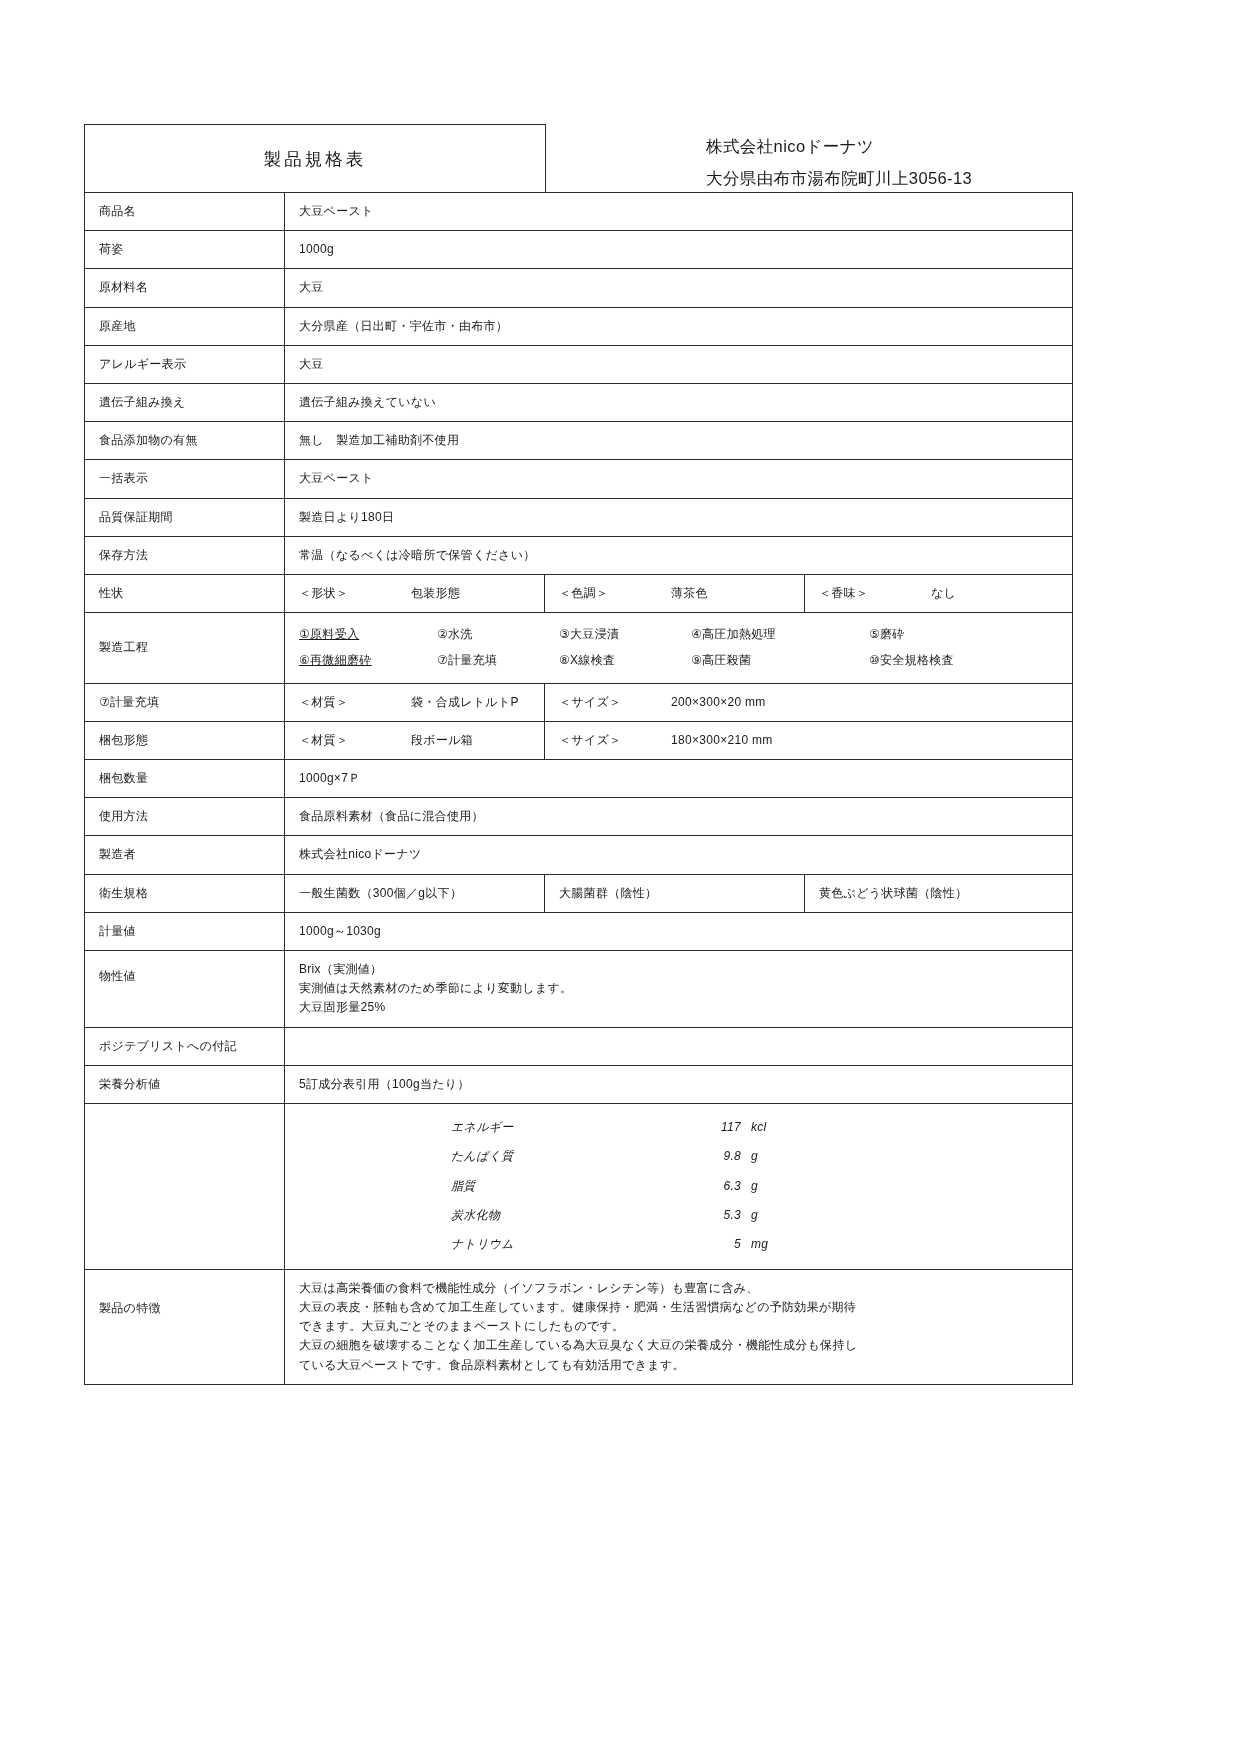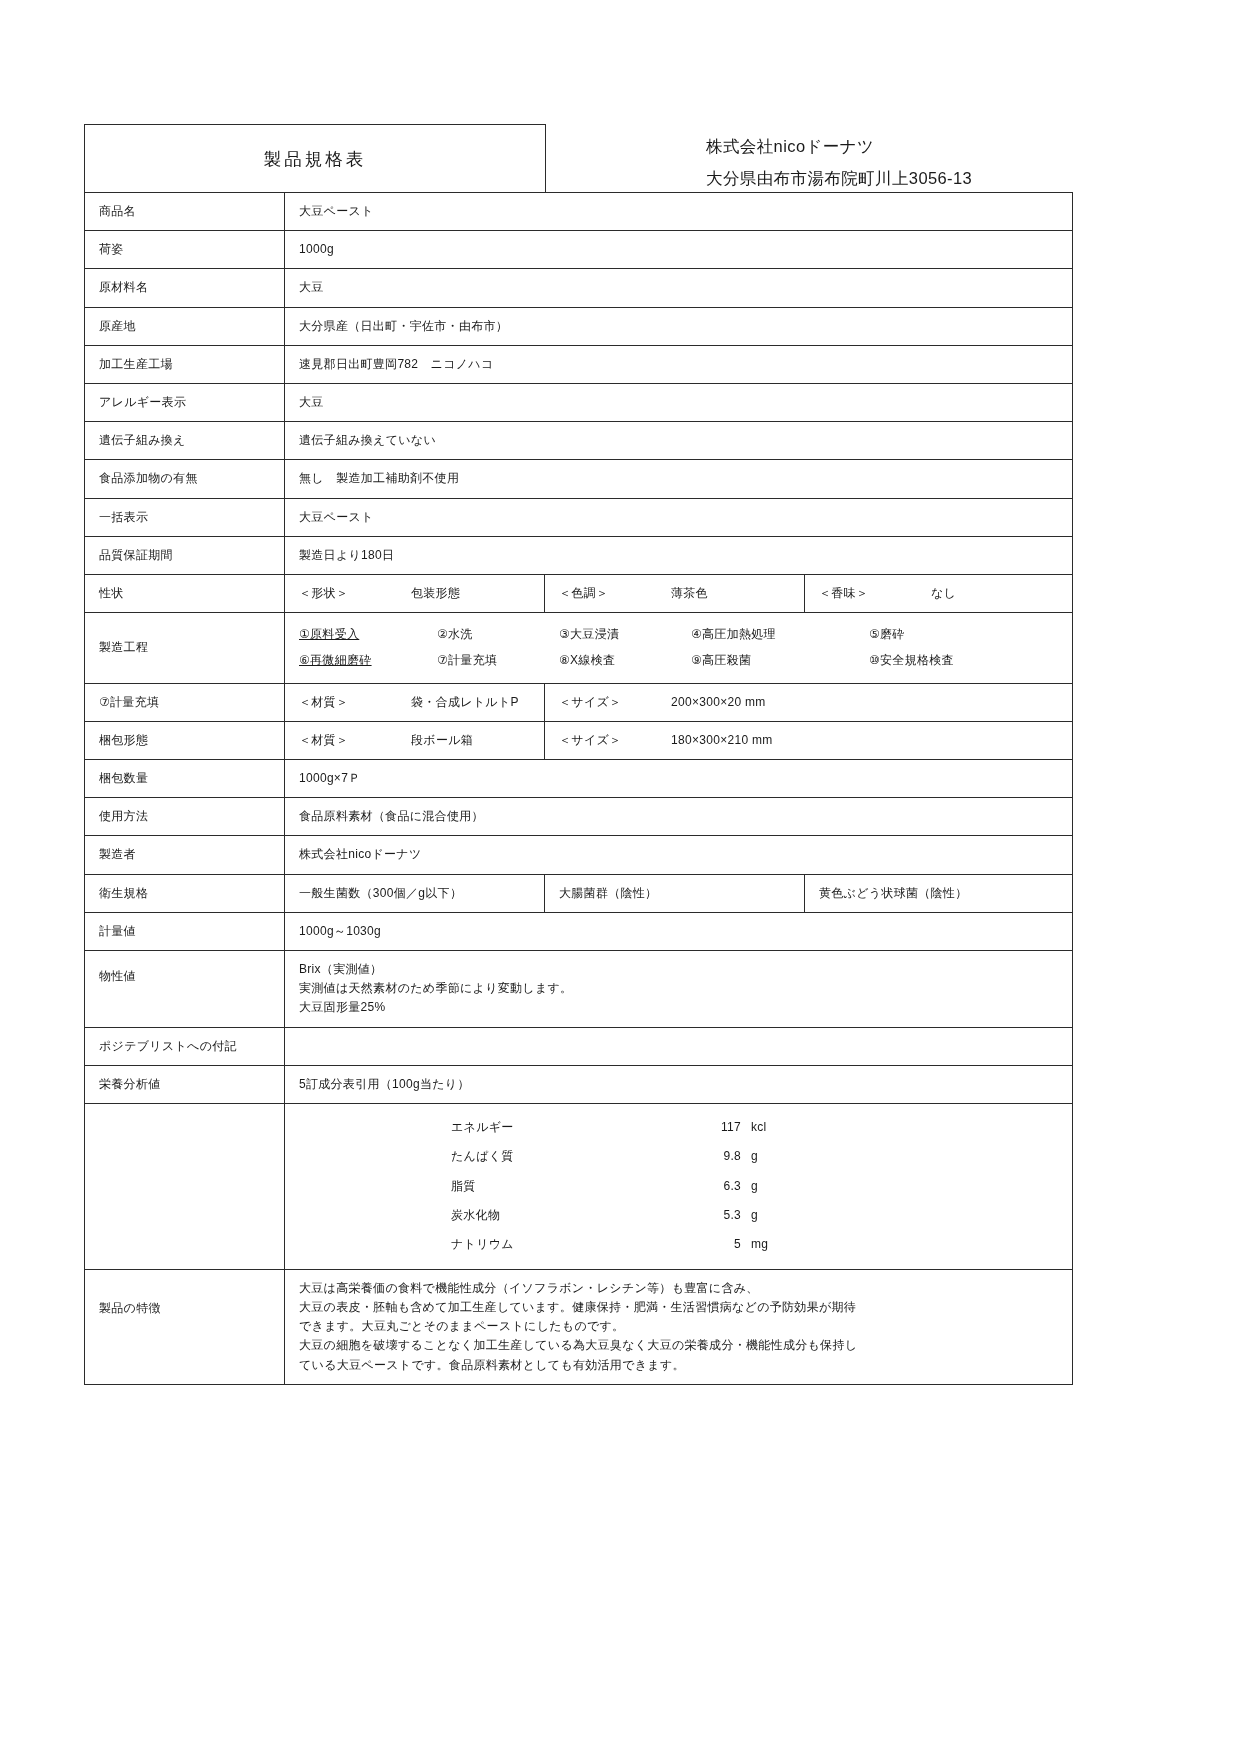--- a/index.html
+++ b/index.html
@@ -103,20 +103,21 @@
   }
 
   
   .nutri-cell {
     padding: 14px 0 16px 0;
   }
   .nutri-row {
     display: flex;
     line-height: 2.45;
     padding-left: 152px;
+    font-style: italic;
   }
   .nutri-name {
     width: 200px;
   }
   .nutri-val {
     width: 90px;
     text-align: right;
   }
   .nutri-unit {
     padding-left: 10px;
@@ -169,24 +170,20 @@
         <tr>
           <td class="label">原材料名</td>
           <td colspan="3">大豆</td>
         </tr>
 
         <tr>
           <td class="label">原産地</td>
           <td colspan="3">大分県産（日出町・宇佐市・由布市）</td>
         </tr>
 
-        <tr>
-          <td class="label">加工生産工場</td>
-          <td colspan="3">速見郡日出町豊岡782　ニコノハコ</td>
-        </tr>
 
         <tr>
           <td class="label">アレルギー表示</td>
           <td colspan="3">大豆</td>
         </tr>
 
         <tr>
           <td class="label">遺伝子組み換え</td>
           <td colspan="3">遺伝子組み換えていない</td>
         </tr>
@@ -199,20 +196,24 @@
         <tr>
           <td class="label">一括表示</td>
           <td colspan="3">大豆ペースト</td>
         </tr>
 
         <tr>
           <td class="label">品質保証期間</td>
           <td colspan="3">製造日より180日</td>
         </tr>
 
+        <tr>
+          <td class="label">保存方法</td>
+          <td colspan="3">常温（なるべくは冷暗所で保管ください）</td>
+        </tr>
 
         <tr>
           <td class="label">性状</td>
           <td class="nowrap">
             <span class="pair-label">＜形状＞</span><span>包装形態</span>
           </td>
           <td class="nowrap">
             <span class="pair-label">＜色調＞</span><span>薄茶色</span>
           </td>
           <td class="nowrap">

